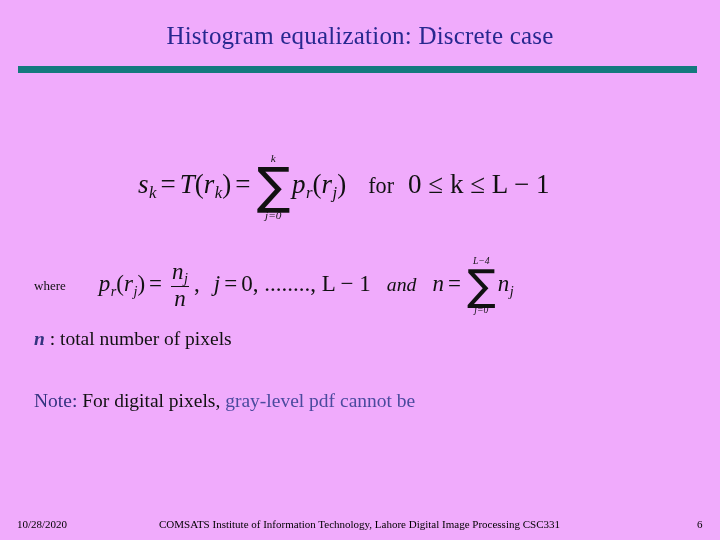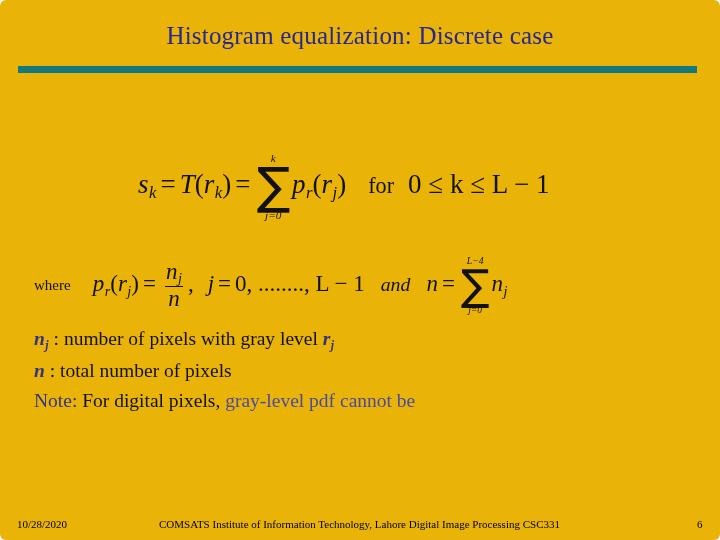--- a/index.html
+++ b/index.html
@@ -13,22 +13,21 @@
     overflow: hidden;
     font-family: "Liberation Serif", "DejaVu Serif", serif;
     color: #000000;
     position: relative;
   }
 
   .slide {
     position: relative;
     width: 720px;
     height: 540px;
-    background: #eab308;
-    border-radius: 6px;
+    background: #f0abfc;
   }
 
   
   .slide-title {
     position: absolute;
     left: 0;
     top: 22px;
     width: 720px;
     text-align: center;
     font-size: 25px;
@@ -128,23 +127,23 @@
 
   
   .where-row {
     position: absolute;
     left: 34px;
     top: 256px;
     display: flex;
     align-items: center;
   }
   .where-label {
-    font-size: 15px;
-    color: #111111;
-    margin-right: 22px;
+    font-size: 13px;
+    color: #111111;
+    margin-right: 33px;
   }
   .eq-where {
     font-size: 23px;
   }
   .eq-where .andword {
     font-style: italic;
     font-size: 0.86em;
     margin: 0 16px;
   }
   .eq-where .gap { display: inline-block; width: 14px; }
@@ -235,23 +234,20 @@
       </span><span class="up">,</span><span class="gap"></span><span>j</span><span class="op">=</span><span class="up">0, ........, L − 1</span><span class="andword">and</span><span>n</span><span class="op">=</span><span class="sum">
          <span class="lim">L−4</span>
          <span class="sigma">∑</span>
          <span class="lim">j=0</span>
       </span><span>n</span><span class="sub">j</span>
     </span>
   </div>
 
   <div class="defs">
     <div>
-      <span class="sym"><span>n</span><span class="sub">j</span></span><span> : </span><span>number of pixels with gray level </span><span class="sym"><span>r</span><span class="sub">j</span></span>
-    </div>
-    <div>
       <span class="sym"><span>n</span></span><span>  : </span><span>total number of pixels</span>
     </div>
   </div>
 
   <div class="note-block">
     <div>
       <span class="accent-dark">Note:</span><span> For digital pixels,</span><span class="accent"> gray-level pdf cannot be</span>
     </div>
   </div>
 

